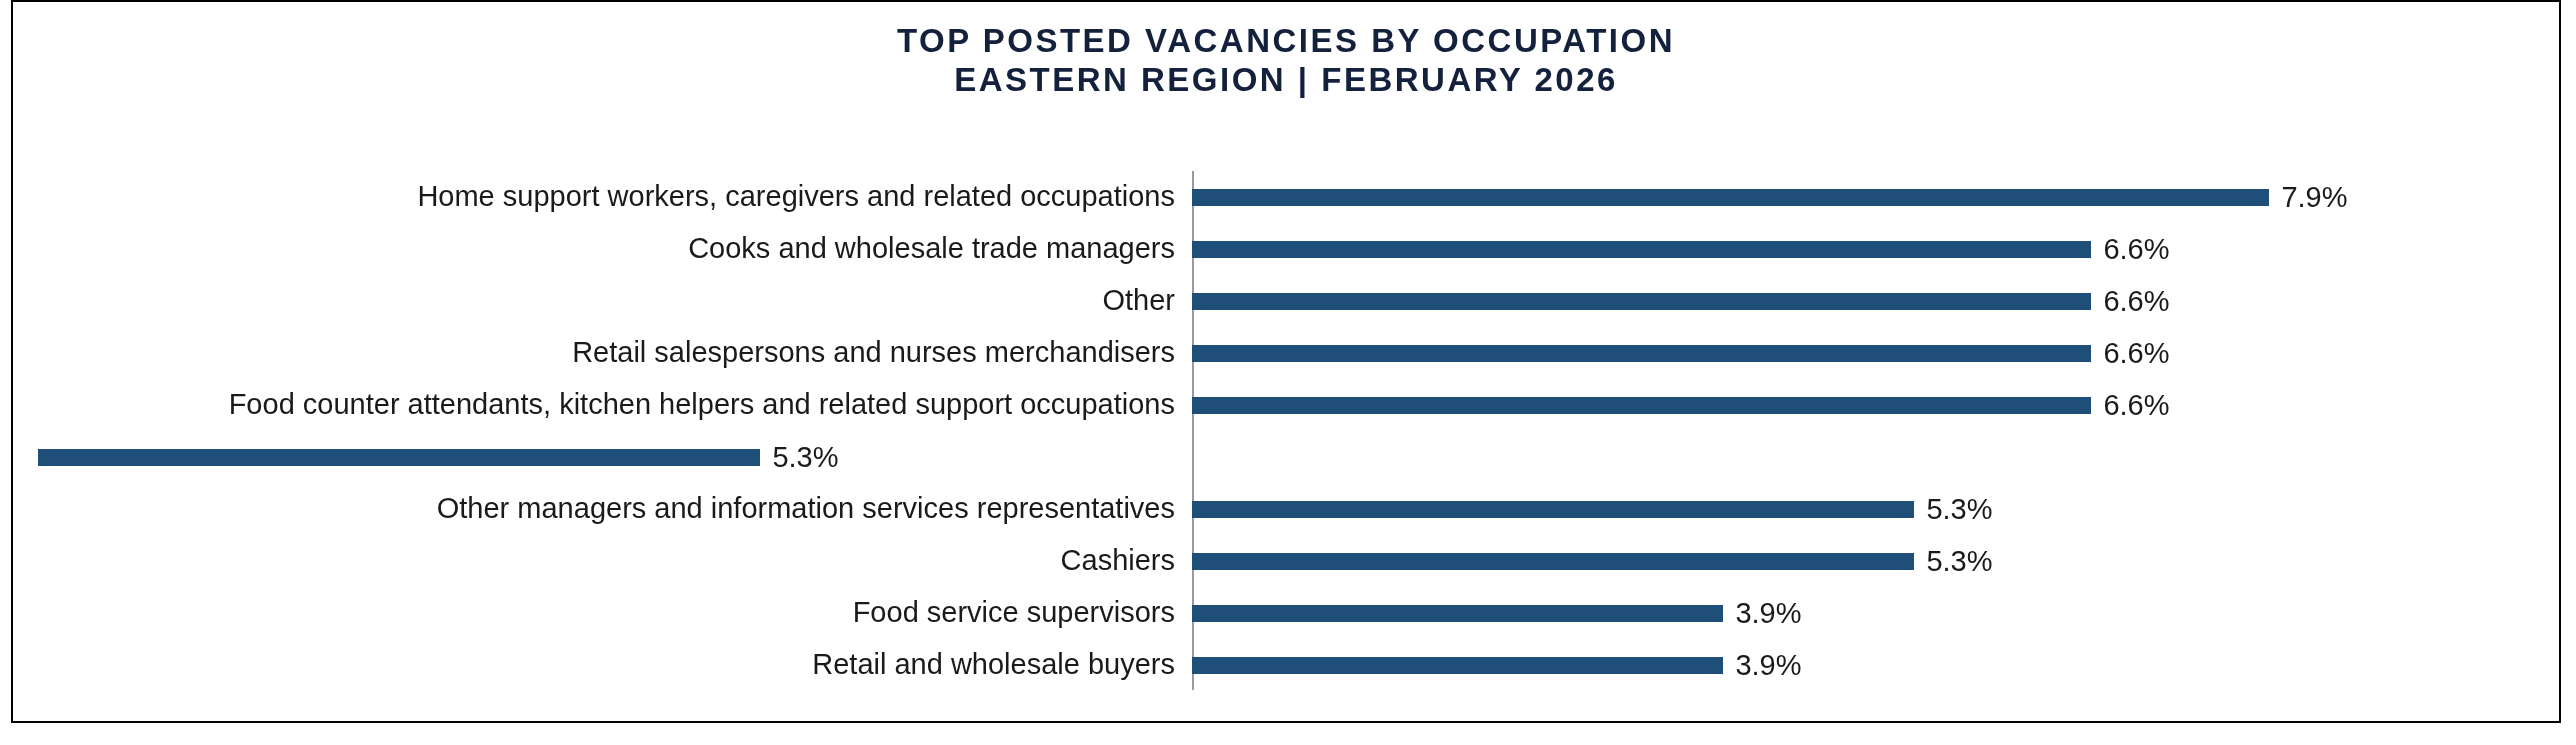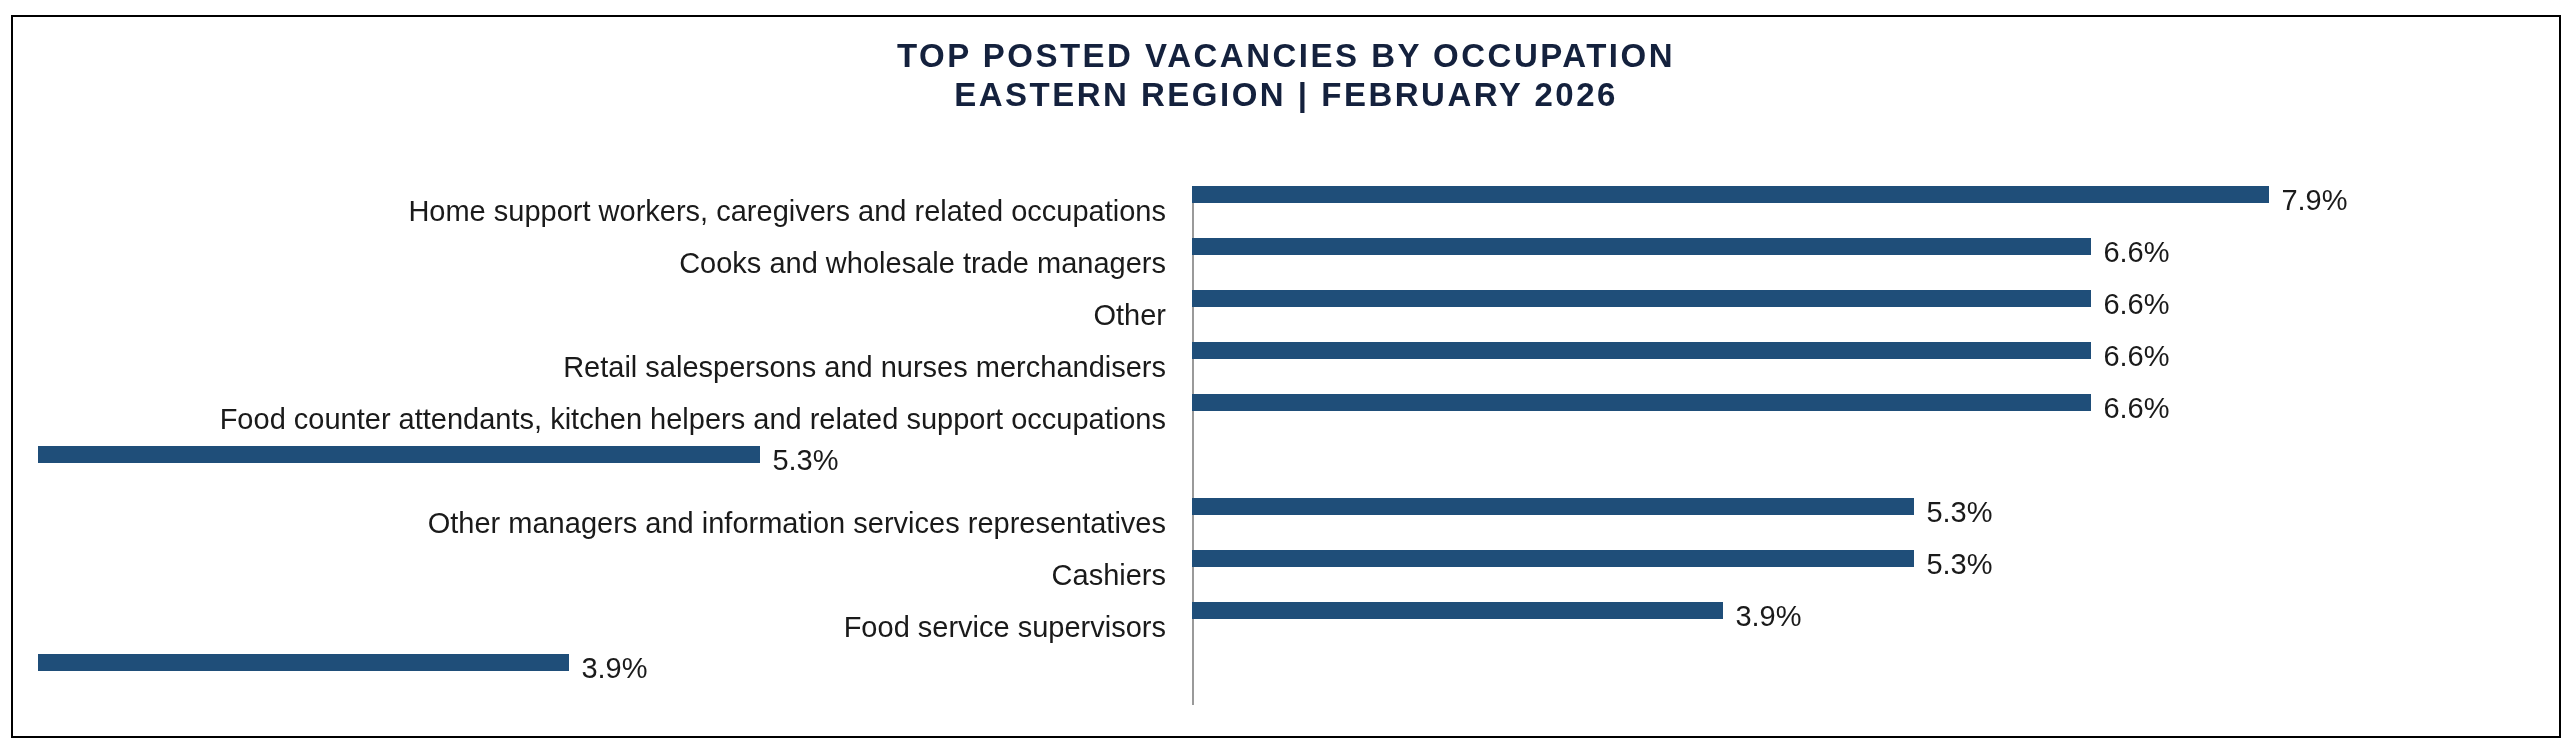--- a/index.html
+++ b/index.html
@@ -14,21 +14,21 @@
     width: 2576px;
     height: 745px;
     box-sizing: border-box;
     background: #ffffff;
     position: relative;
     overflow: hidden;
   }
   #frame {
     position: absolute;
     left: 11px;
-    top: 15px;
+    top: 0;
     width: 2550px;
     height: 723px;
     box-sizing: border-box;
     border: 2.3px solid #000000;
     background: #ffffff;
   }
   #chart-title {
     text-align: center;
     margin-top: 20px;
     color: #14213d;
@@ -53,31 +53,31 @@
     margin-right: 15.5px;
   }
   .row {
     display: flex;
     align-items: center;
     height: 52px;
   }
   .row-label {
     width: 1154px;
     text-align: right;
-    padding-right: 26px;
+    padding-right: 17px;
     box-sizing: border-box;
     font-size: 29px;
     color: #1a1a1a;
     white-space: nowrap;
     line-height: 1.1;
   }
   .row-barwrap {
     flex: 1;
     display: flex;
-    align-items: flex-start;
+    align-items: center;
     height: 100%;
     position: relative;
   }
   .bar {
     height: 17px;
     background: #1f4e79;
   }
   .bar-value {
     font-size: 29px;
     color: #1a1a1a;
@@ -164,20 +164,21 @@
             </div>
           </div>
           <div class="row">
             <div class="row-label">Food service supervisors</div>
             <div class="row-barwrap">
               <div class="bar" style="width: 531px; background: rgb(31, 78, 121);"></div>
               <div class="bar-value">3.9%</div>
             </div>
           </div>
           <div class="row">
+            <div class="row-label">Retail and wholesale buyers</div>
             <div class="row-barwrap">
               <div class="bar" style="width: 531px; background: rgb(31, 78, 121);"></div>
               <div class="bar-value">3.9%</div>
             </div>
           </div>
         </div>
     </div>
 
   </div>
 </div>

